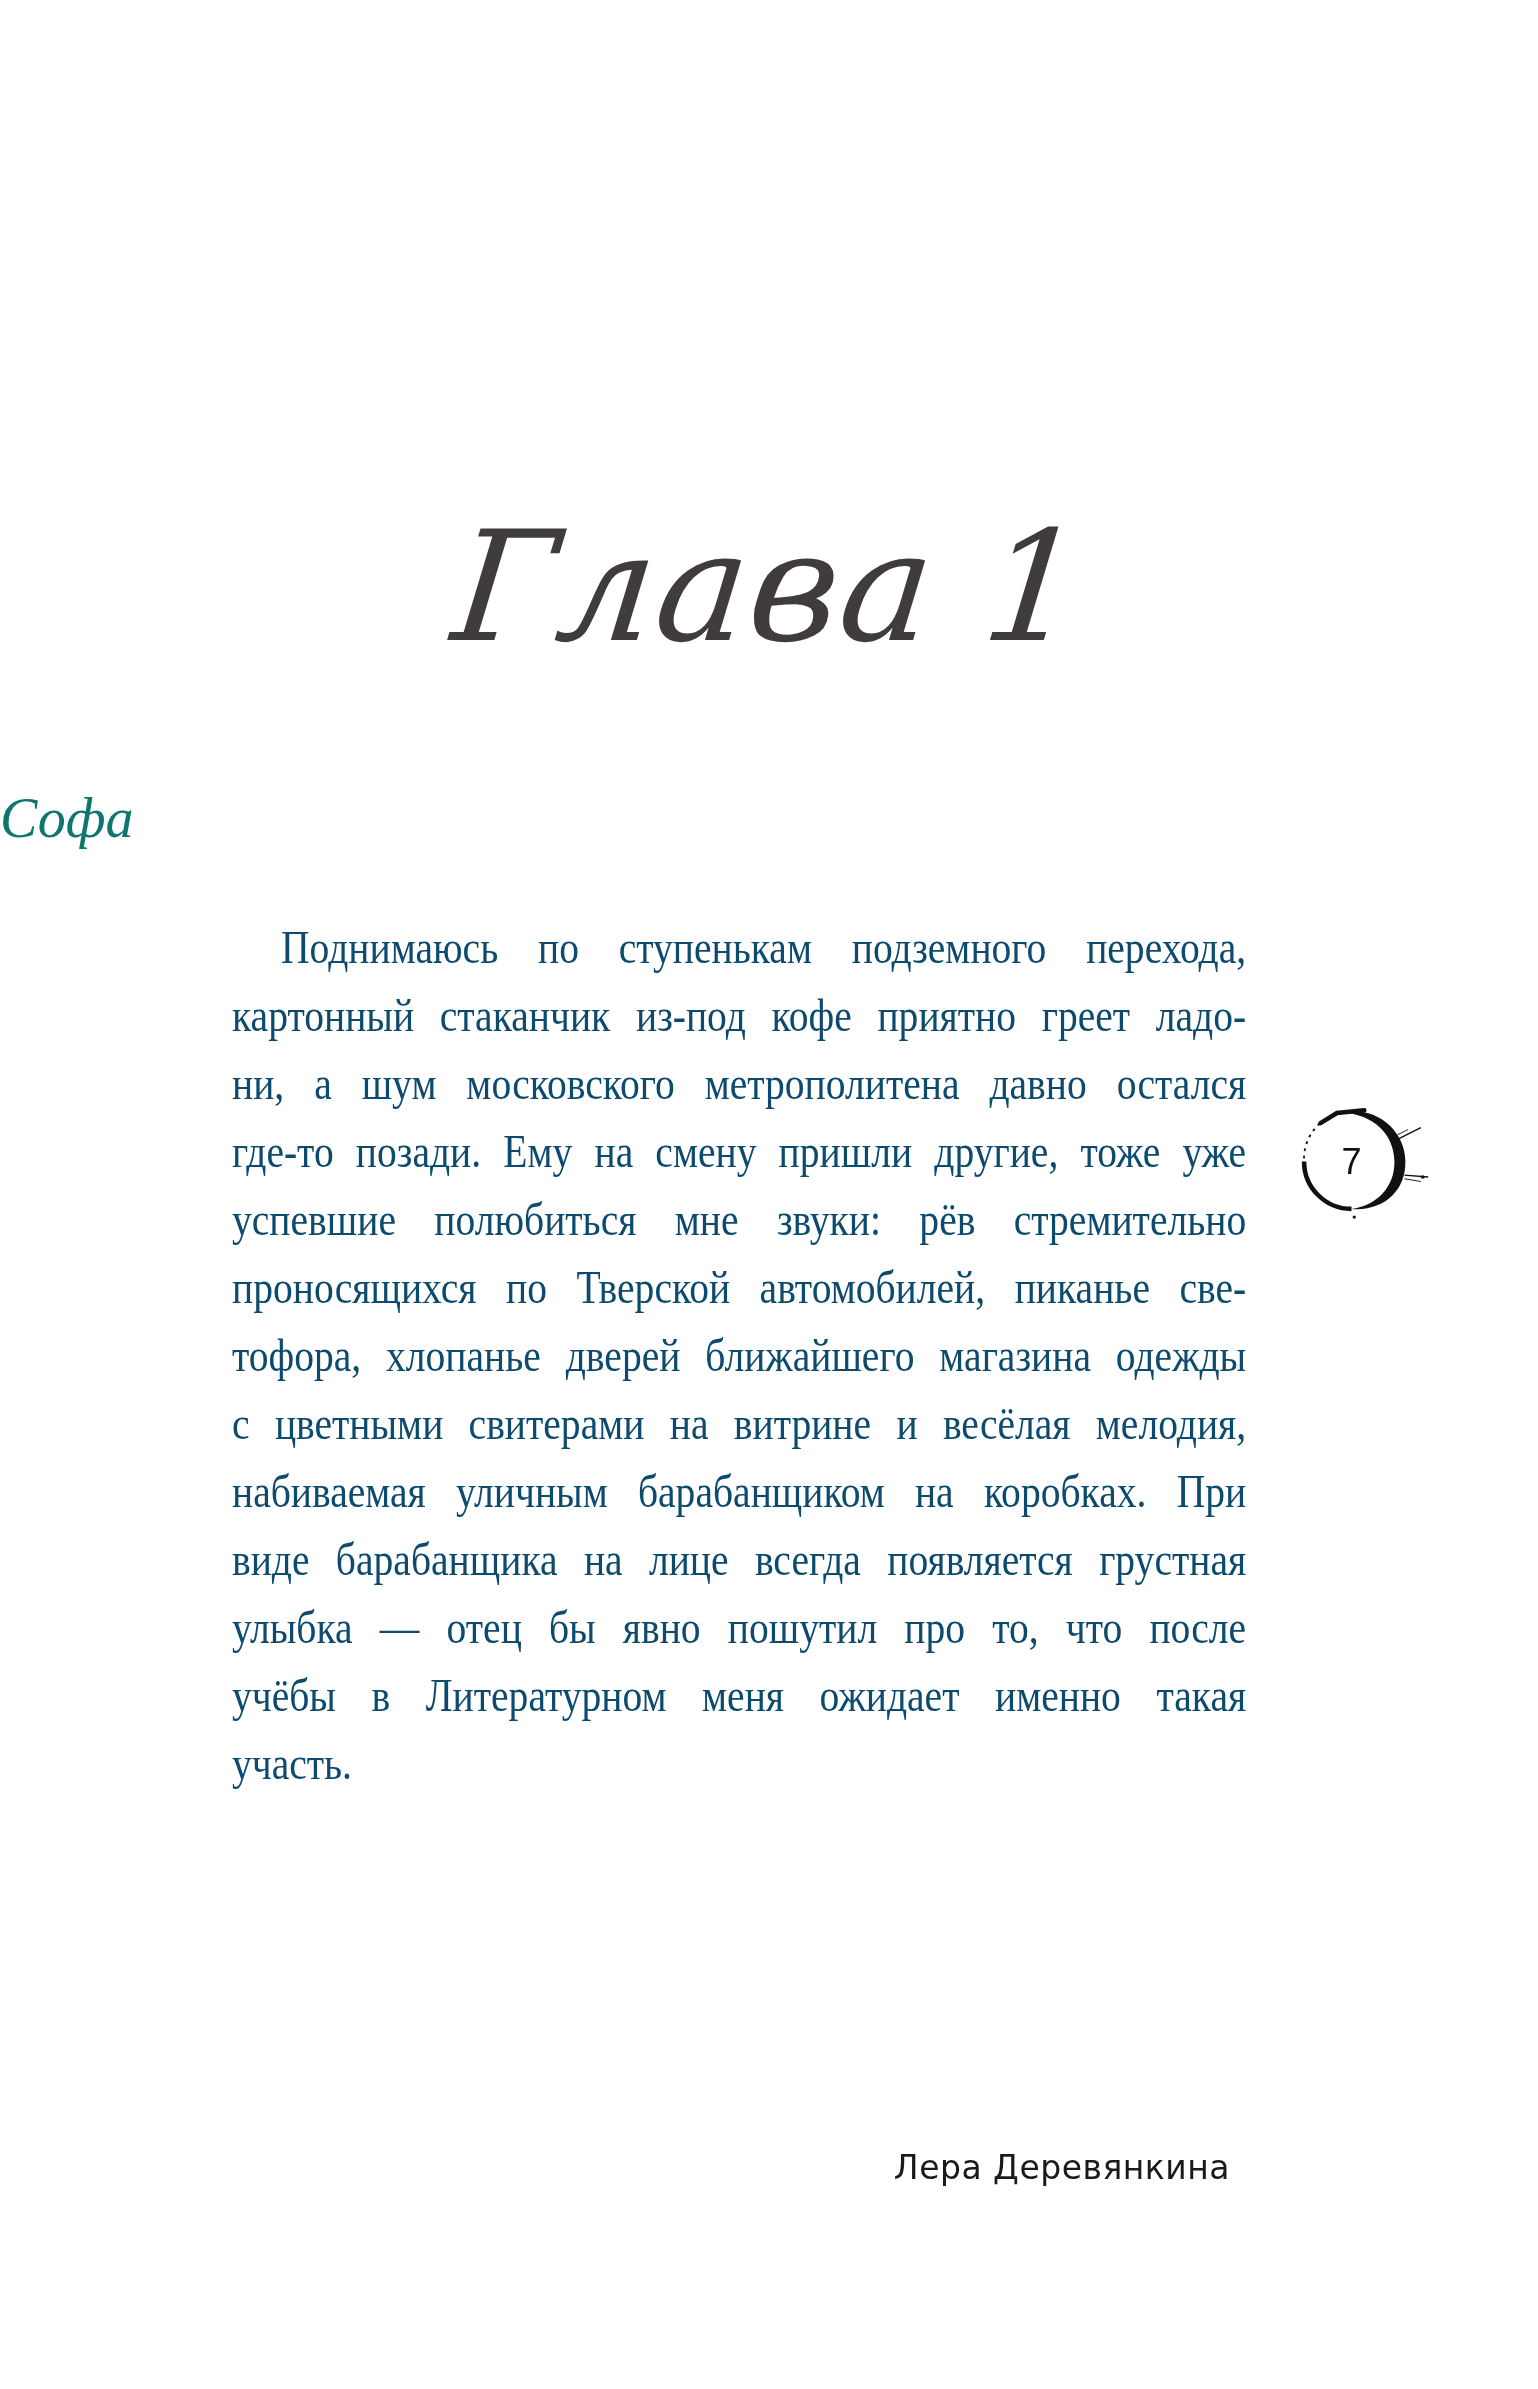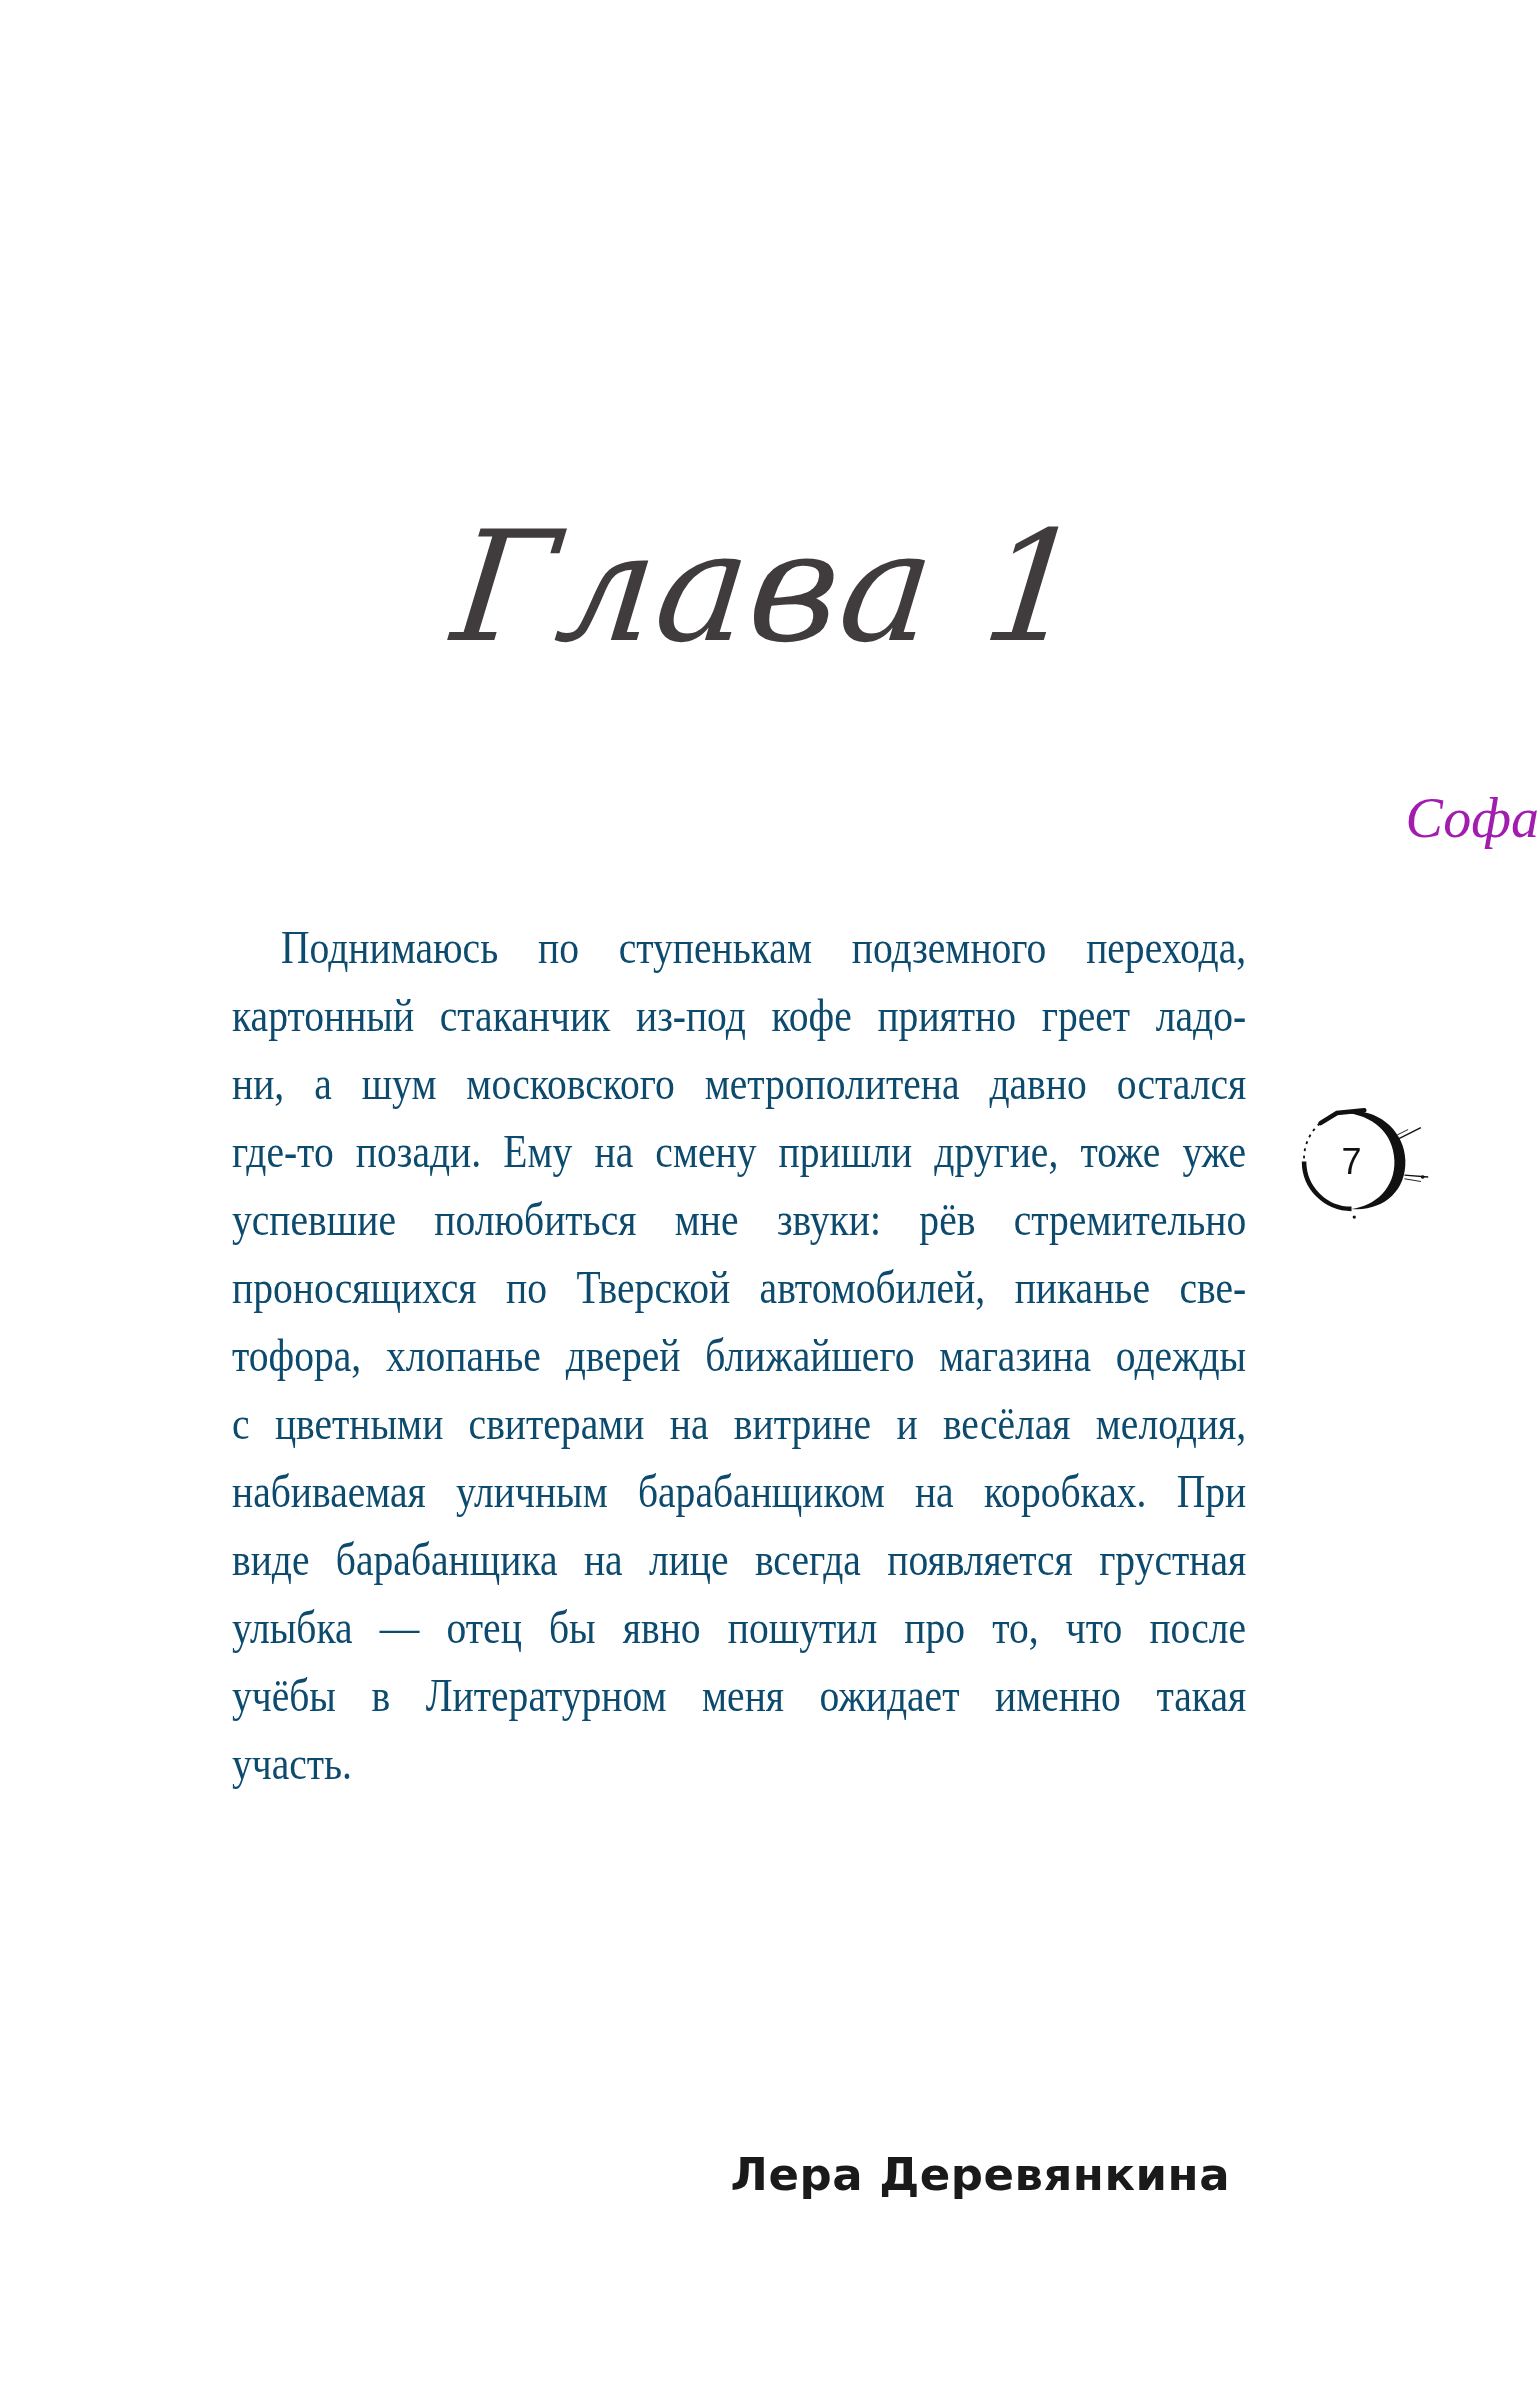--- a/index.html
+++ b/index.html
@@ -33,26 +33,26 @@
       line-height: 182px;
       color: #403c3e;
       letter-spacing: 1.8px;
       transform: skewX(-6deg);
     }
     .chapter-subtitle {
       position: absolute;
       left: 0;
       width: 1539px;
       top: 782px;
-      text-align: right;
+      text-align: left;
       font-family: "Liberation Serif", serif;
       font-style: italic;
       font-size: 56px;
       line-height: 73px;
-      color: #a21caf;
+      color: #0f766e;
     }
     .body-text {
       position: absolute;
       left: 232px;
       top: 914px;
       width: 1014px;
       font-family: "Liberation Serif", serif;
       font-size: 46px;
       line-height: 68px;
       color: #0c4a6e;
@@ -95,22 +95,22 @@
       justify-content: center;
       font-family: "Liberation Sans", sans-serif;
       font-size: 36px;
       color: #111111;
     }
     .footer-author {
       position: absolute;
       right: 309px;
       top: 2148px;
       font-family: "DejaVu Sans", sans-serif;
-      font-size: 45px;
-      font-weight: 700;
+      font-size: 33px;
+      font-weight: 400;
       color: #1a1a1a;
       letter-spacing: 0.5px;
     }
   </style>
 </head>
 <body>
 
 <div class="page">
 
   <div class="chapter-title">Глава 1</div>

